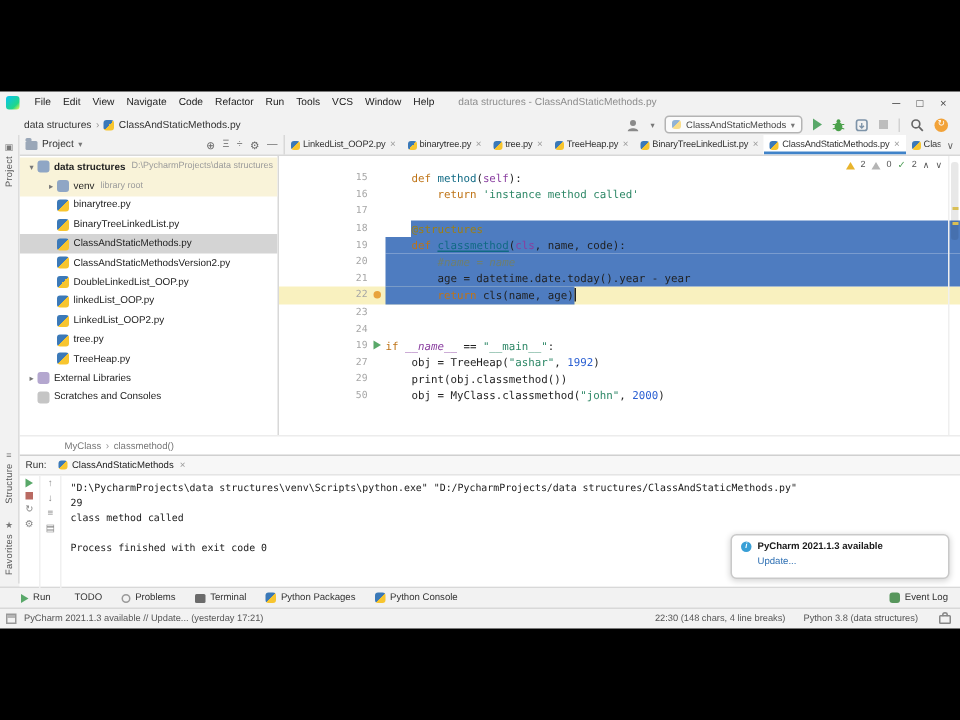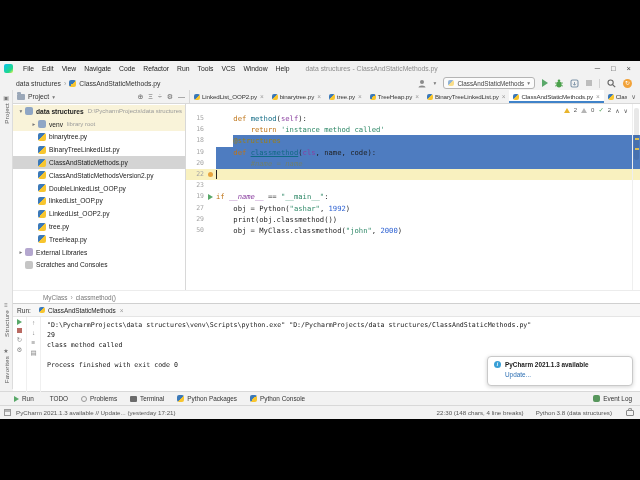--- a/index.html
+++ b/index.html
@@ -58,21 +58,21 @@
   .ic-lib{background:#b4a7cf;}
   .ic-scratch{background:#c5c5c5;}
   .tlb{font-size:6.6px;color:#222;}
   .tlb.b{font-weight:bold;}
   .tdt{font-size:6px;color:#9b9b9b;margin-left:4px;}
   
   .editor{flex:1;position:relative;background:#fff;overflow:hidden;font-family:"DejaVu Sans Mono",monospace;}
   #lines{padding-top:9px;}
   .line{display:flex;height:11.2px;line-height:11.2px;font-size:7.2px;}
   .line.cur{background:#f9f1bf;}
-  .ln{width:18px;text-align:right;color:#a6a6a6;font-size:6.5px;flex:none;}
+  .ln{width:18px;text-align:right;color:#a6a6a6;font-size:6.5px;flex:none;margin-left:41px;}
   .mk{width:12px;flex:none;display:flex;align-items:center;justify-content:center;}
   .bp{width:5px;height:5px;border-radius:50%;background:#e8a33d;}
   .rm{width:0;height:0;border-left:5px solid #59a869;border-top:3px solid transparent;border-bottom:3px solid transparent;}
   .code{display:flex;white-space:pre;flex:1;min-width:0;}
   .selfull{background:#4e7cc0;}
   .selwrap{background:#4e7cc0;}
   .grow{flex:1;}
   .caret{width:1px;height:9px;background:#222;margin-top:1px;}
   .tok.p{color:#1f1f1f;}
   .tok.kw{color:#bf7417;}
@@ -323,57 +323,72 @@
             <span class="ln">15</span>
             <span class="mk"></span>
             <span class="code"><span class="tok p">    </span><span class="tok kw">def </span><span class="tok fn">method</span><span class="tok p">(</span><span class="tok slf">self</span><span class="tok p">):</span></span>
           </div>
           <div class="line">
             <span class="ln">16</span>
             <span class="mk"></span>
             <span class="code"><span class="tok p">        </span><span class="tok kw">return </span><span class="tok str">'instance method called'</span></span>
           </div>
           <div class="line">
+            <span class="ln">17</span>
+            <span class="mk"></span>
+            <span class="code"></span>
+          </div>
+          <div class="line">
             <span class="ln">18</span>
             <span class="mk"></span>
             <span class="code"><span class="tok p">    </span><span class="selwrap grow"><span class="tok deco">@structures</span></span></span>
           </div>
           <div class="line">
             <span class="ln">19</span>
             <span class="mk"></span>
             <span class="code selfull"><span class="tok p">    </span><span class="tok kw">def </span><span class="tok fnu">classmethod</span><span class="tok p">(</span><span class="tok slf">cls</span><span class="tok p">, name, code):</span></span>
           </div>
           <div class="line">
             <span class="ln">20</span>
             <span class="mk"></span>
             <span class="code selfull"><span class="tok p">        </span><span class="tok com">#name = name</span></span>
+          </div>
+          <div class="line">
+            <span class="ln">21</span>
+            <span class="mk"></span>
+            <span class="code selfull"><span class="tok p">        age = datetime.date.today().year - year</span></span>
           </div>
           <div class="line cur">
             <span class="ln">22</span>
             <span class="mk">
               <span class="bp"></span>
             </span>
-            <span class="code"><span class="caret"></span></span>
+            <span class="code"><span class="selwrap"><span class="tok p">        </span><span class="tok kw">return </span><span class="tok p">cls(name, age)</span></span><span class="caret"></span></span>
           </div>
           <div class="line">
             <span class="ln">23</span>
+            <span class="mk"></span>
+            <span class="code"></span>
+          </div>
+          <div class="line">
+            <span class="ln">24</span>
             <span class="mk"></span>
             <span class="code"></span>
           </div>
           <div class="line">
             <span class="ln">19</span>
             <span class="mk">
               <span class="rm"></span>
             </span>
             <span class="code"><span class="tok kw">if </span><span class="tok dund">__name__</span><span class="tok p"> == </span><span class="tok str">"__main__"</span><span class="tok p">:</span></span>
           </div>
           <div class="line">
             <span class="ln">27</span>
             <span class="mk"></span>
-            <span class="code"><span class="tok p">    obj = Python(</span><span class="tok str">"ashar"</span><span class="tok p">, </span><span class="tok num">1992</span><span class="tok p">)</span></span>
+            <span class="code"><span class="tok p">    obj = TreeHeap(</span><span class="tok str">"ashar"</span><span class="tok p">, </span><span class="tok num">1992</span><span class="tok p">)</span></span>
           </div>
           <div class="line">
             <span class="ln">29</span>
             <span class="mk"></span>
             <span class="code"><span class="tok p">    print(obj.classmethod())</span></span>
           </div>
           <div class="line">
             <span class="ln">50</span>
             <span class="mk"></span>
             <span class="code"><span class="tok p">    obj = MyClass.classmethod(</span><span class="tok str">"john"</span><span class="tok p">, </span><span class="tok num">2000</span><span class="tok p">)</span></span>

